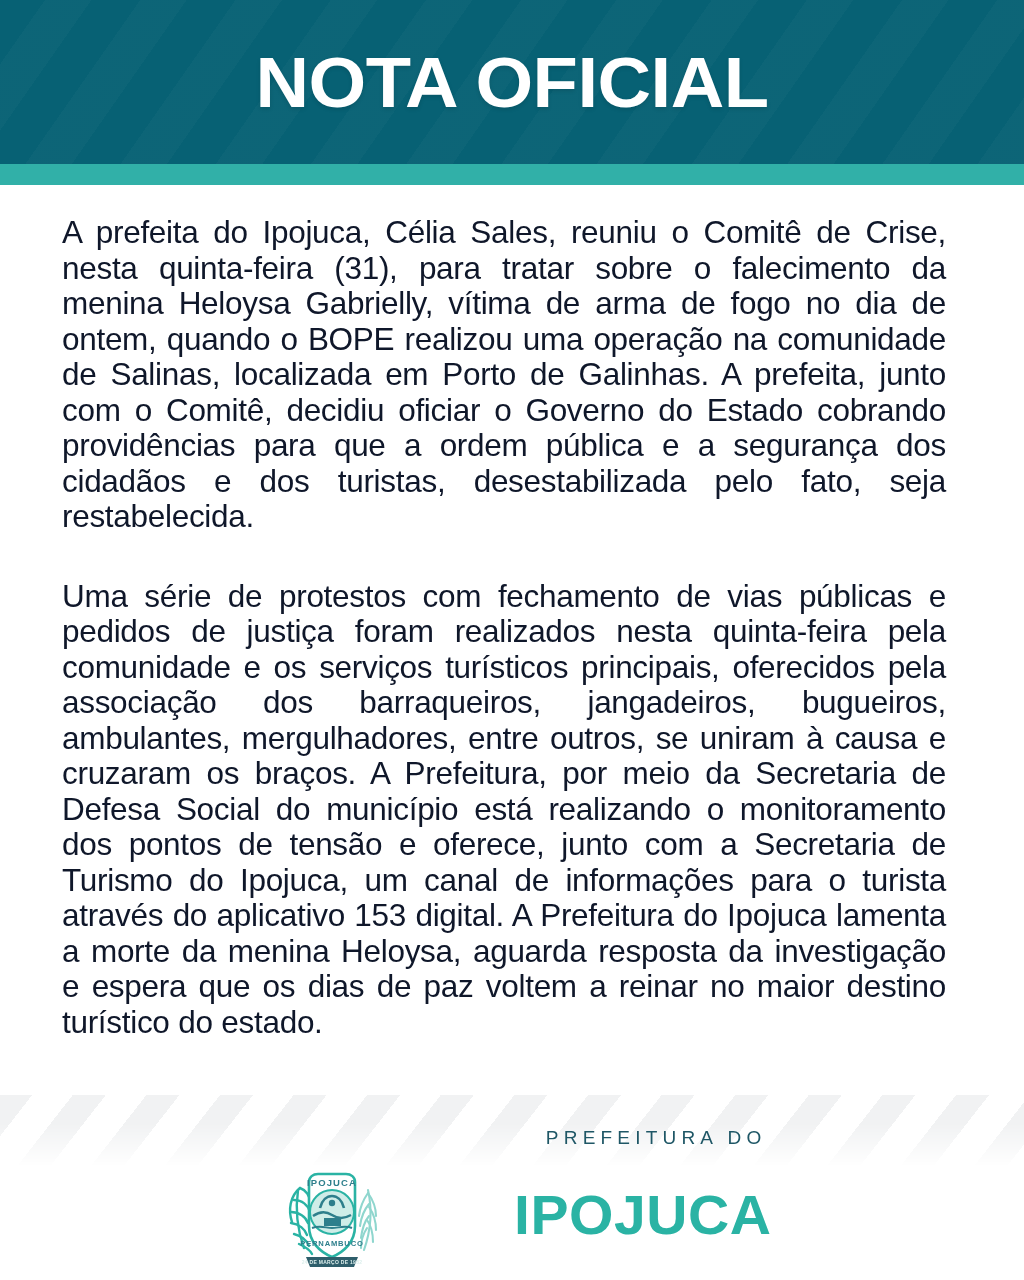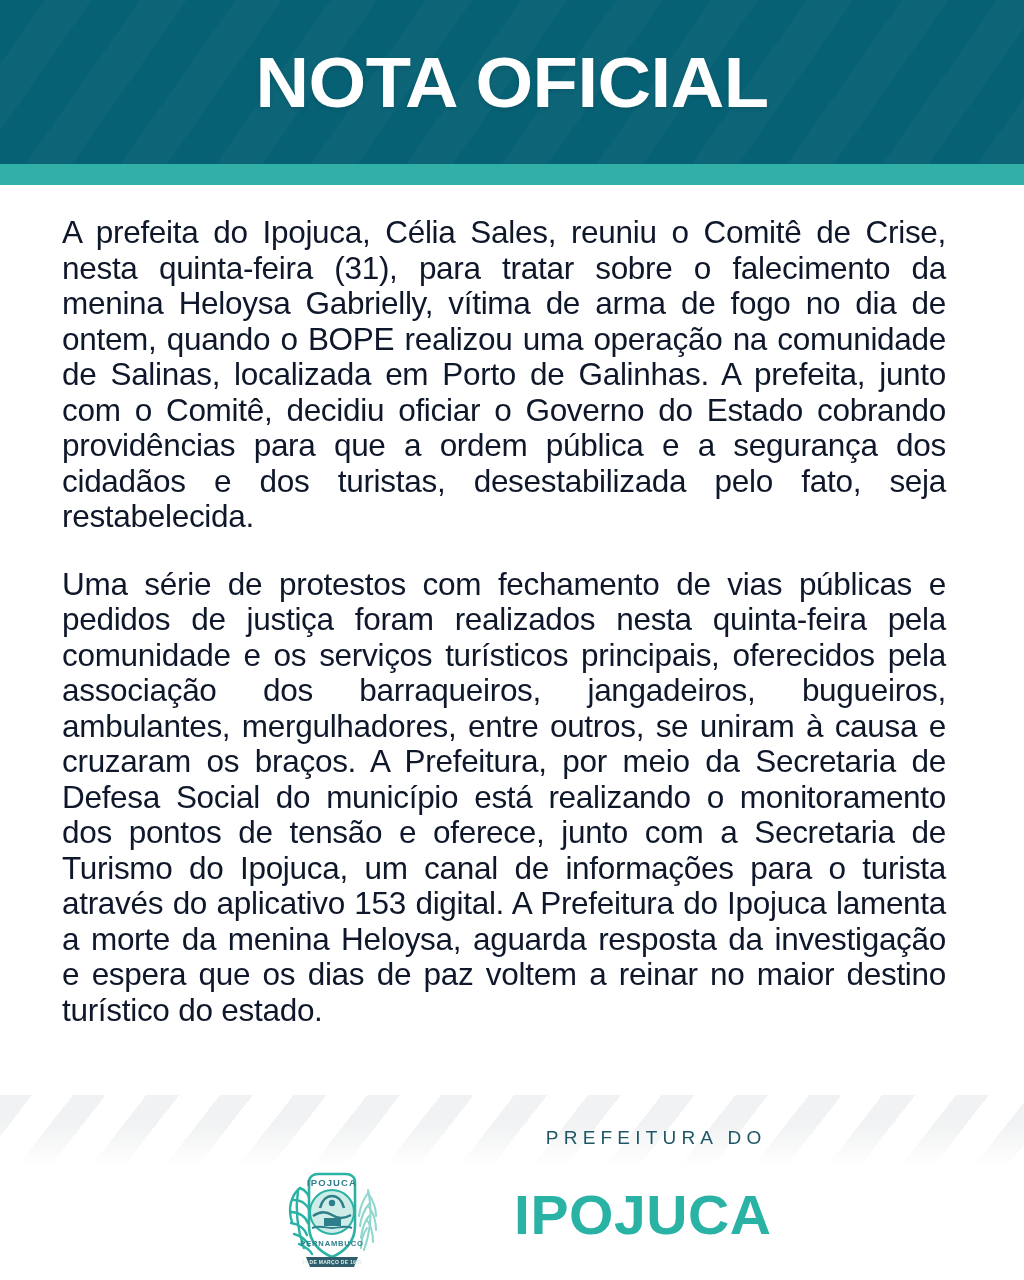--- a/index.html
+++ b/index.html
@@ -75,21 +75,21 @@
   .para {
     color:#0f172a;
     font-family:"Liberation Sans", sans-serif;
     font-size:31.5px;
     line-height:35.5px;
     text-align:justify;
     text-justify:inter-word;
     letter-spacing:-0.3px;
     word-spacing:0.2px;
   }
-  .para + .para { margin-top:32px; }
+  .para + .para { margin-top:44px; }
   .para:last-child { text-align-last:left; }
 
   
   .footer {
     position:absolute;
     left:0;
     top:1095px;
     width:1024px;
     height:185px;
     background:#ffffff;

